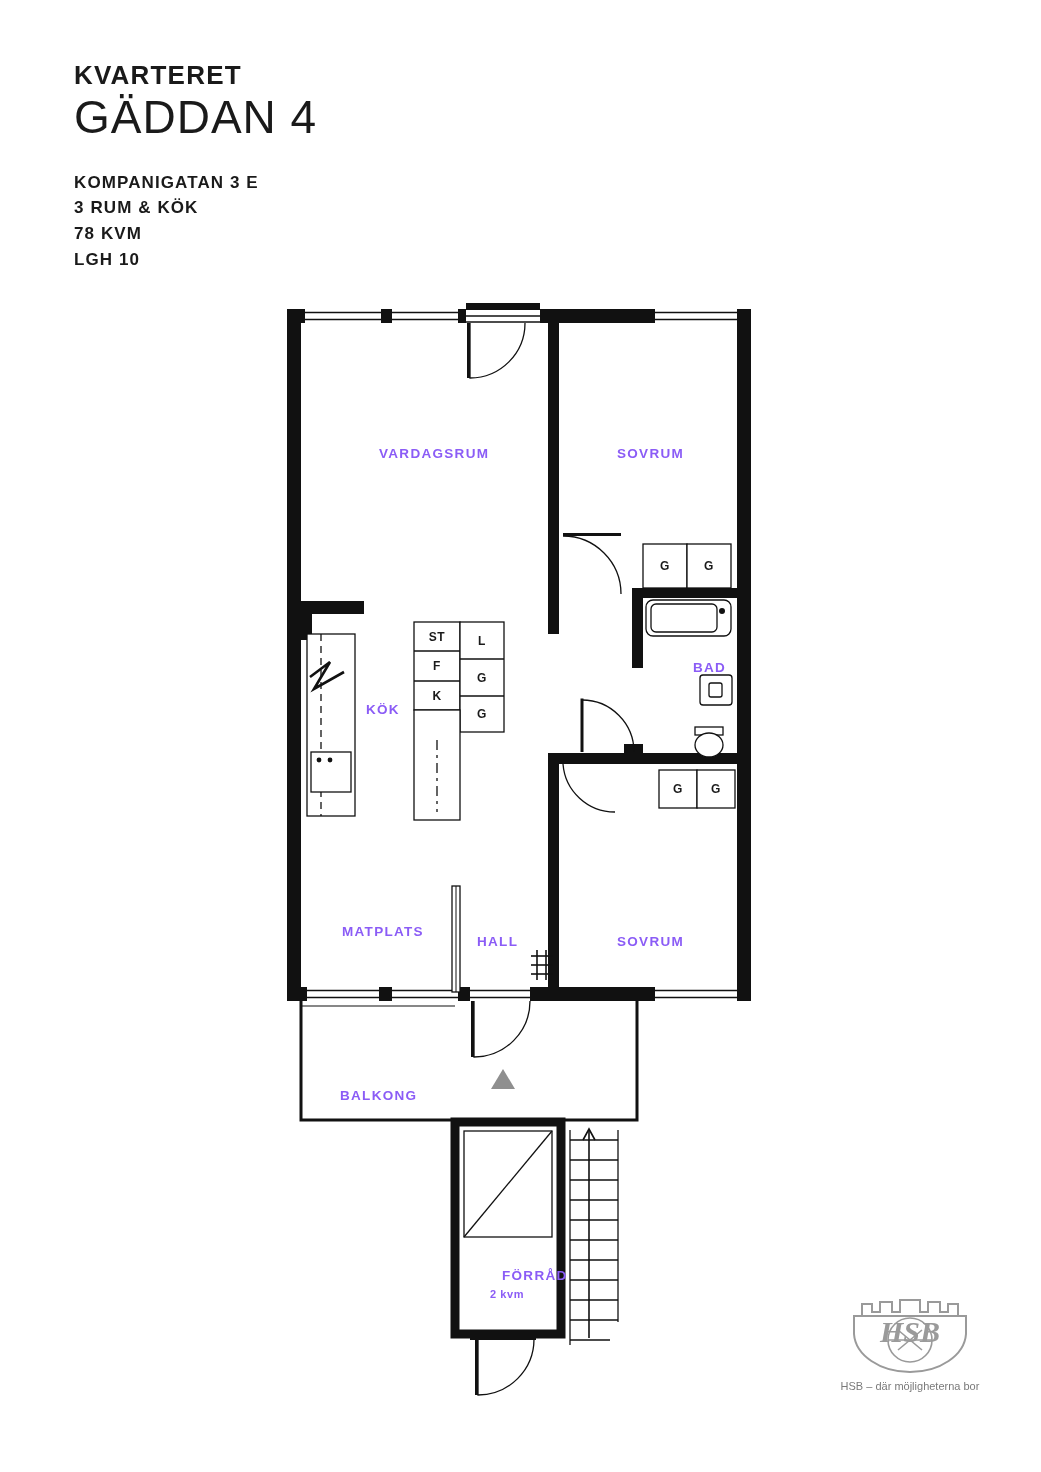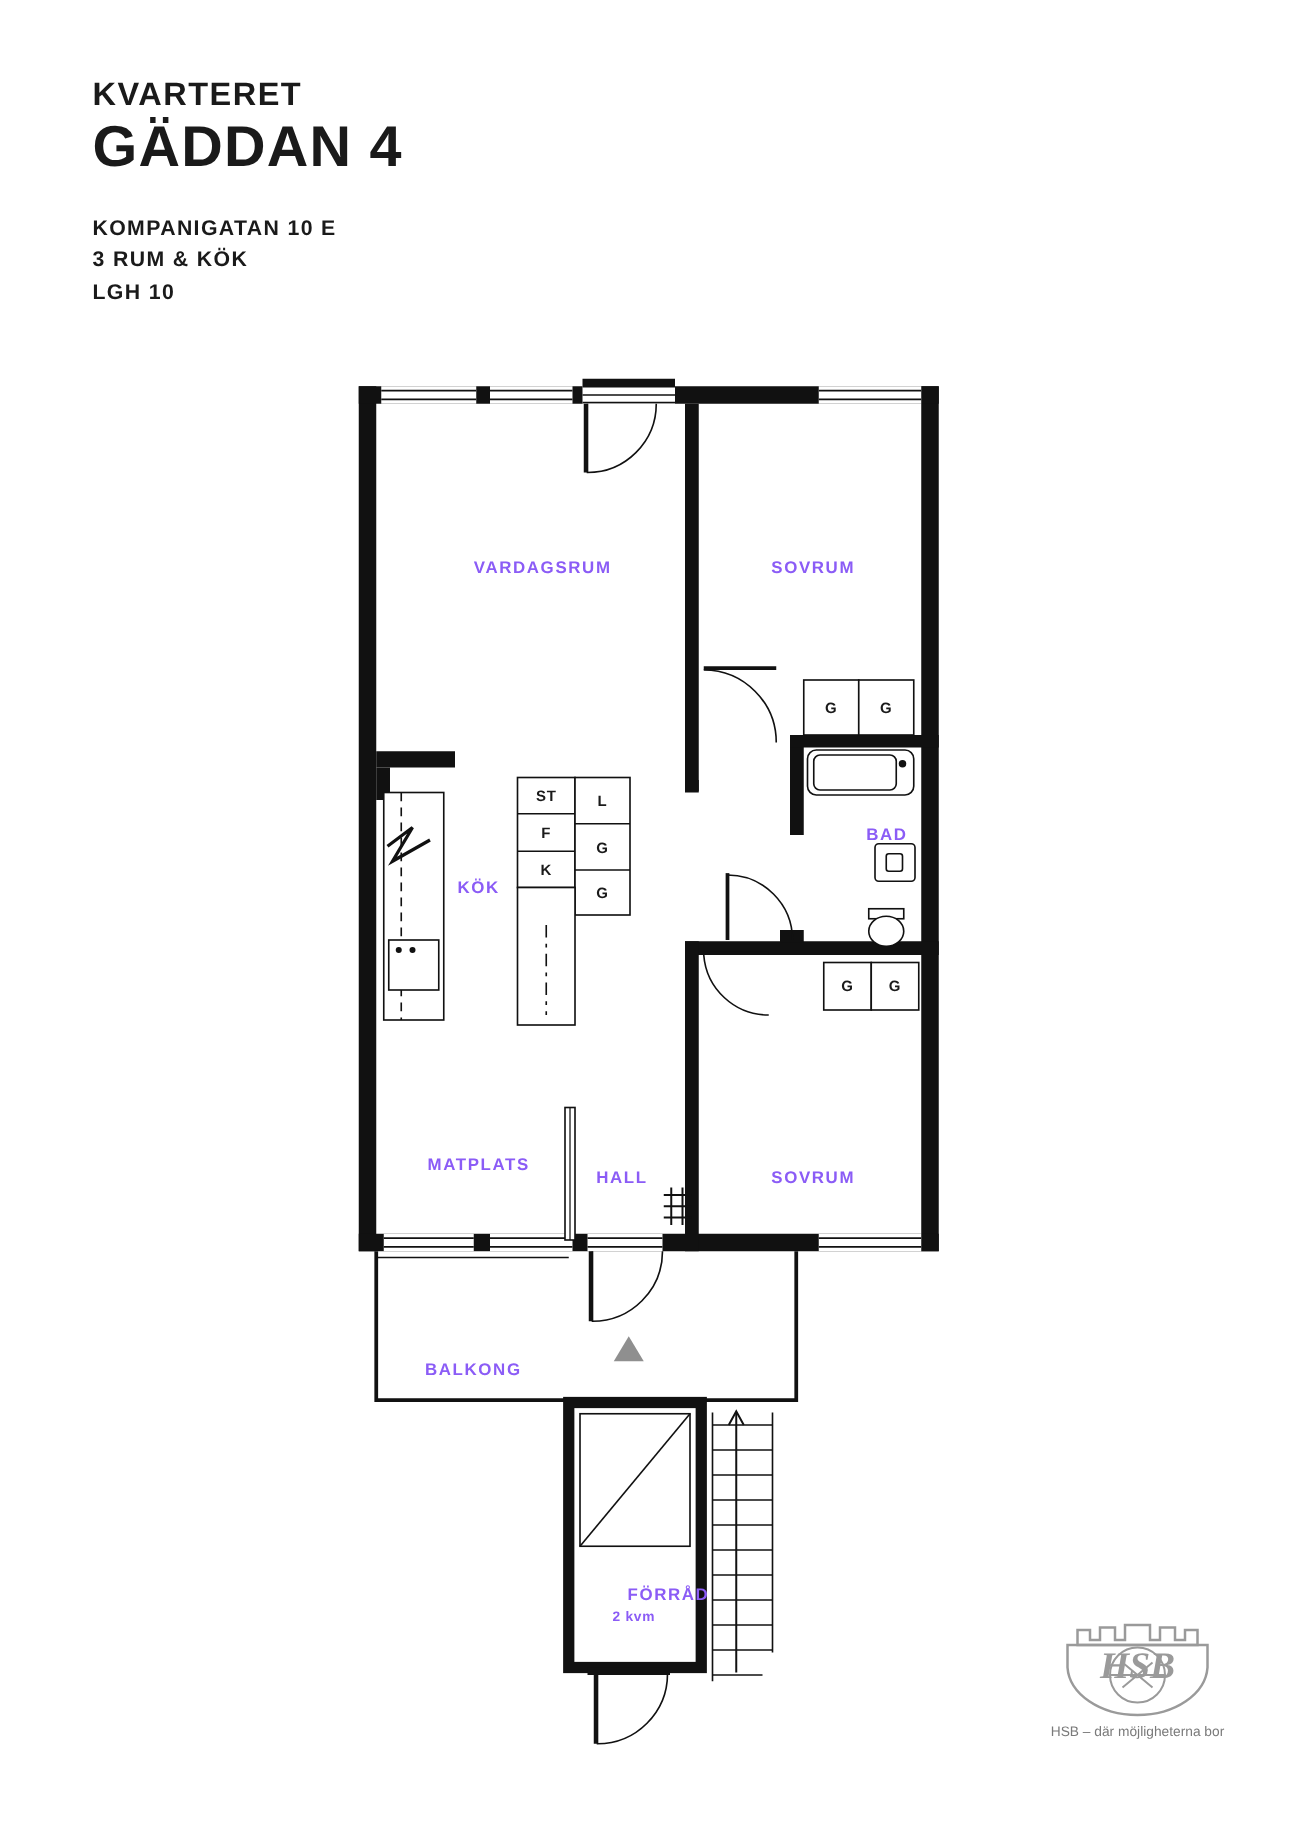--- a/index.html
+++ b/index.html
@@ -25,21 +25,21 @@
   }
   #kvarteret {
     font-size: 26px;
     font-weight: bold;
     letter-spacing: 1.2px;
     line-height: 1.05;
     margin: 0;
   }
   #title {
     font-size: 46px;
-    font-weight: bold;
+    font-weight: normal;
     letter-spacing: 1.0px;
     line-height: 1.05;
     margin: 4px 0 0 0;
   }
   #meta {
     margin-top: 28px;
     font-size: 17px;
     letter-spacing: 1.1px;
     line-height: 1.52;
     font-weight: bold;
@@ -92,22 +92,23 @@
     white-space: nowrap;
   }
 </style>
 </head>
 <body>
 
 <div id="header">
   <h1 id="kvarteret">KVARTERET</h1>
   <h2 id="title">GÄDDAN 4</h2>
   <div id="meta">
-    <div>KOMPANIGATAN 10 E</div>
+    <div>KOMPANIGATAN 3 E</div>
     <div>3 RUM &amp; KÖK</div>
+    <div>78 KVM</div>
     <div>LGH 10</div>
   </div>
 </div>
 
 <div id="plan">
 
   <svg width="1041" height="1472" viewBox="0 0 1041 1472" style="position:absolute;left:0;top:0;">
     <g fill="none" stroke="#111111" stroke-width="1.3">
 
       <rect x="287" y="309" width="14" height="692" fill="#111111" stroke="none"></rect>

